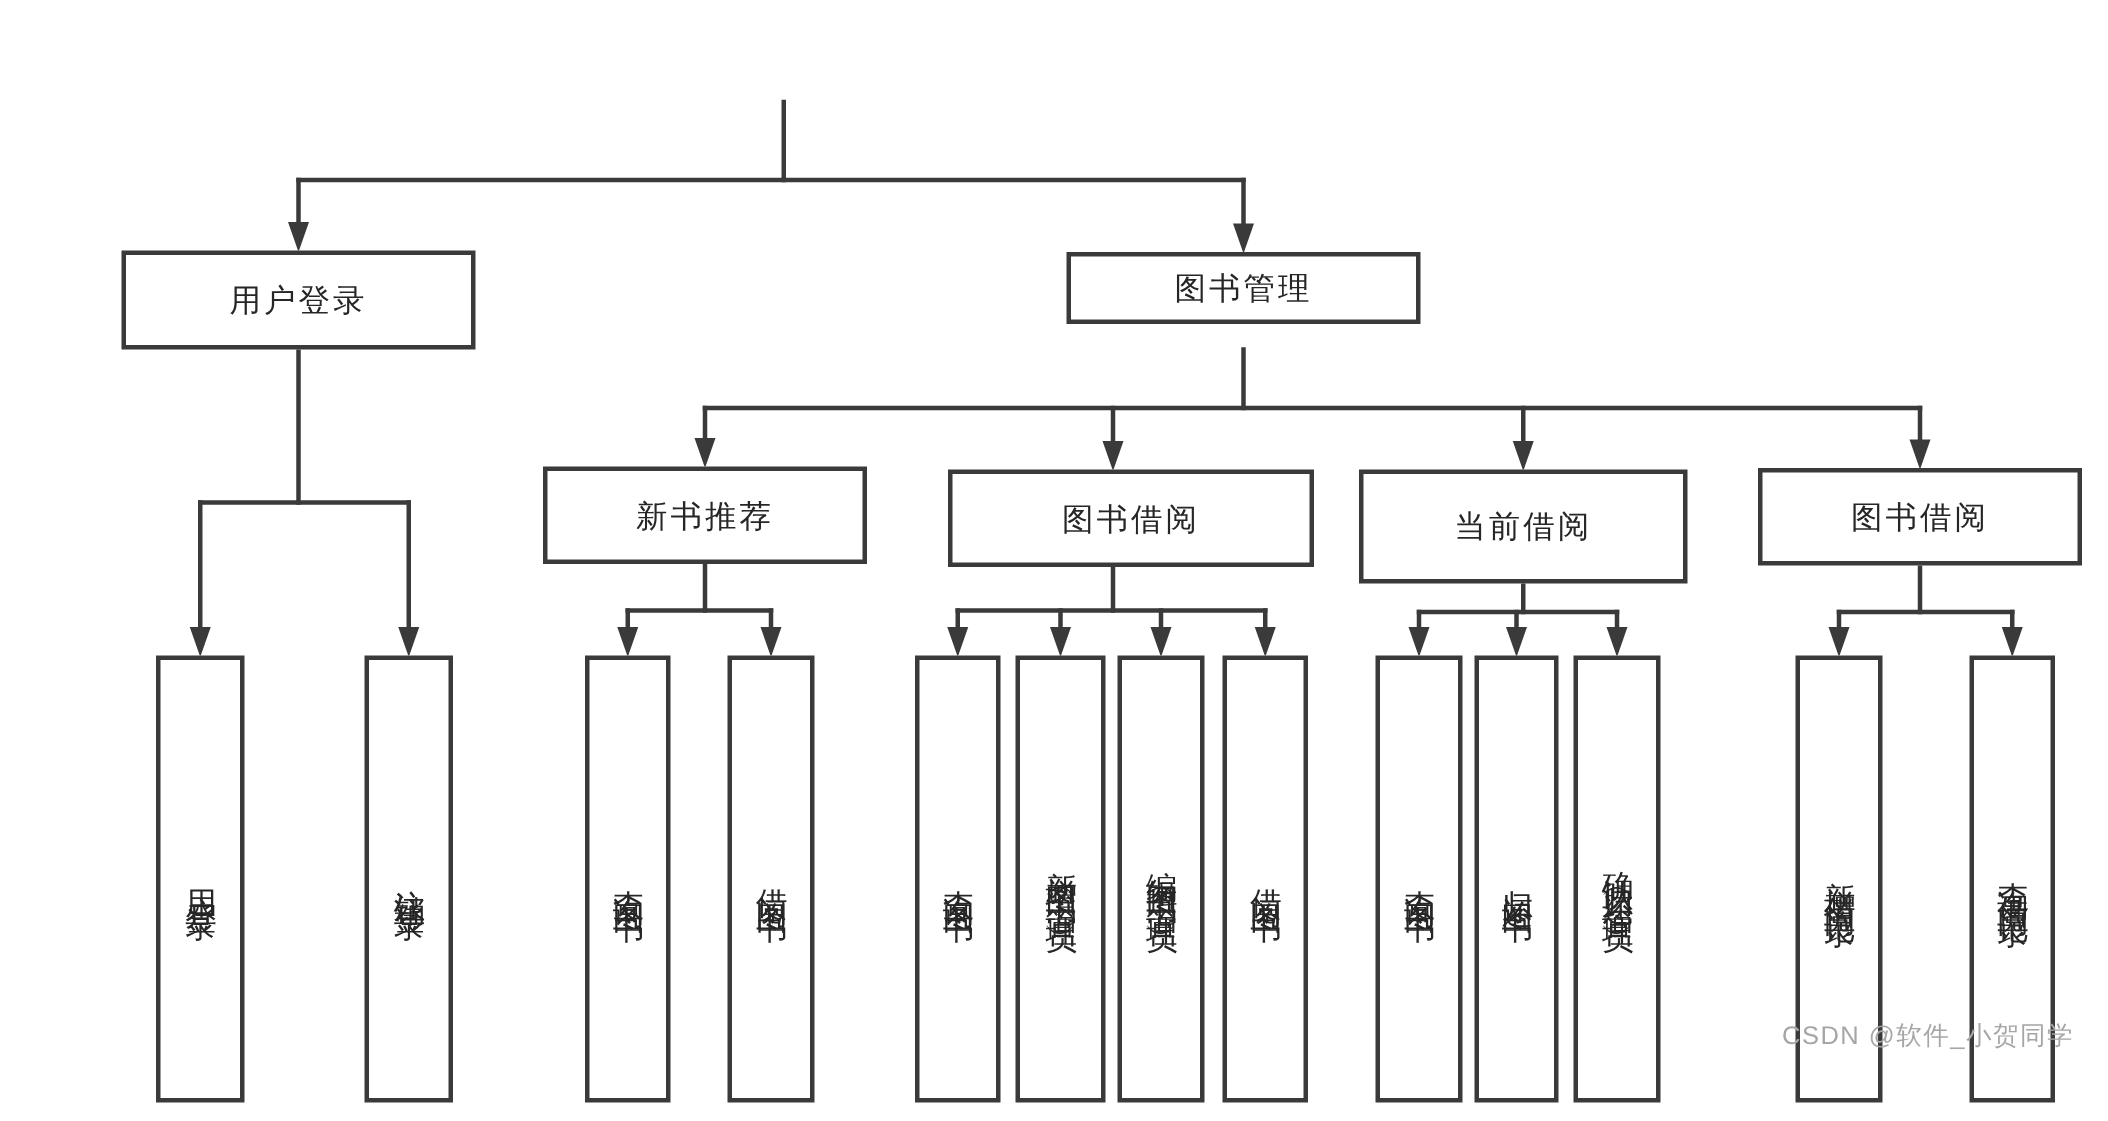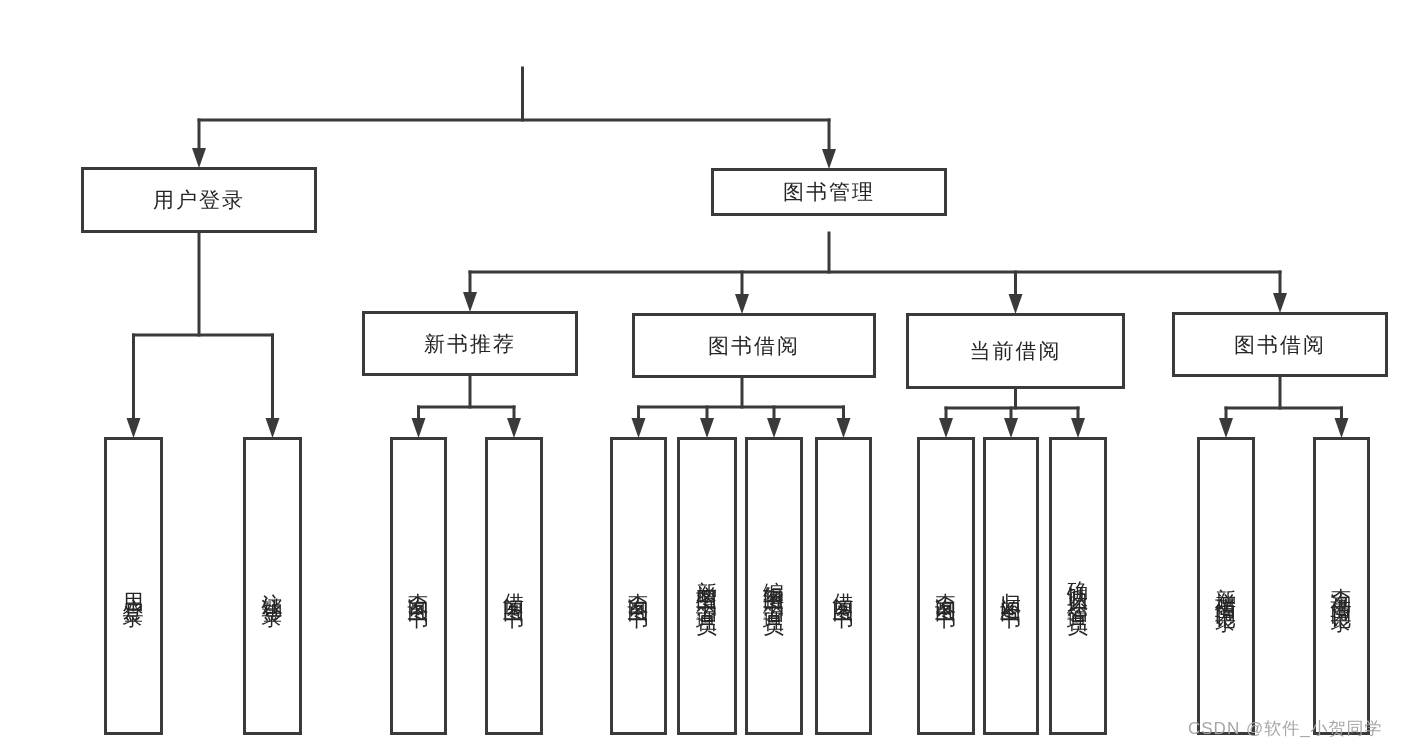--- a/index.html
+++ b/index.html
@@ -102,21 +102,21 @@
       <polygon points="1004,418 1018,418 1011,438" fill="#3a3a3a"></polygon>
       <line x1="1078" y1="408" x2="1078" y2="421" stroke="#3a3a3a" stroke-width="3" stroke-linecap="square"></line>
       <polygon points="1071,418 1085,418 1078,438" fill="#3a3a3a"></polygon>
       <line x1="1280" y1="377" x2="1280" y2="408" stroke="#3a3a3a" stroke-width="3" stroke-linecap="square"></line>
       <line x1="1226" y1="408" x2="1341.5" y2="408" stroke="#3a3a3a" stroke-width="3" stroke-linecap="square"></line>
       <line x1="1226" y1="408" x2="1226" y2="421" stroke="#3a3a3a" stroke-width="3" stroke-linecap="square"></line>
       <polygon points="1219,418 1233,418 1226,438" fill="#3a3a3a"></polygon>
       <line x1="1341.5" y1="408" x2="1341.5" y2="421" stroke="#3a3a3a" stroke-width="3" stroke-linecap="square"></line>
       <polygon points="1334.5,418 1348.5,418 1341.5,438" fill="#3a3a3a"></polygon>
     </svg>
-  <div class="watermark" style="left:1188px; top:717px;">CSDN @软件_小贺同学</div>
+  <div class="watermark" style="left:1188px; top:679px;">CSDN @软件_小贺同学</div>
     <div class="node horizontal" style="left: 81px; top: 167px; width: 236px; height: 66px;">用户登录</div>
     <div class="node horizontal" style="left: 711px; top: 168px; width: 236px; height: 48px;">图书管理</div>
     <div class="node horizontal" style="left: 362px; top: 311px; width: 216px; height: 65px;">新书推荐</div>
     <div class="node horizontal" style="left: 632px; top: 313px; width: 244px; height: 65px;">图书借阅</div>
     <div class="node horizontal" style="left: 906px; top: 313px; width: 219px; height: 76px;">当前借阅</div>
     <div class="node horizontal" style="left: 1172px; top: 312px; width: 216px; height: 65px;">图书借阅</div>
     <div class="node vertical" style="left: 104px; top: 437px; width: 59px; height: 298px;">用户登录</div>
     <div class="node vertical" style="left: 243px; top: 437px; width: 59px; height: 298px;">注销登录</div>
     <div class="node vertical" style="left: 390px; top: 437px; width: 57px; height: 298px;">查询图书</div>
     <div class="node vertical" style="left: 485px; top: 437px; width: 58px; height: 298px;">借阅图书</div>

